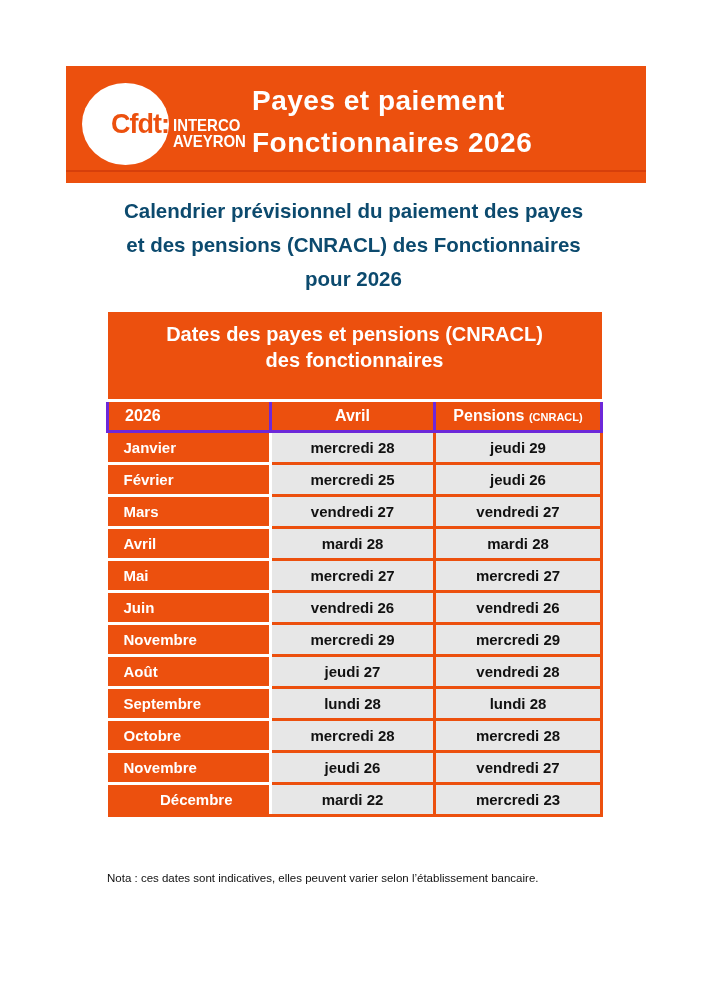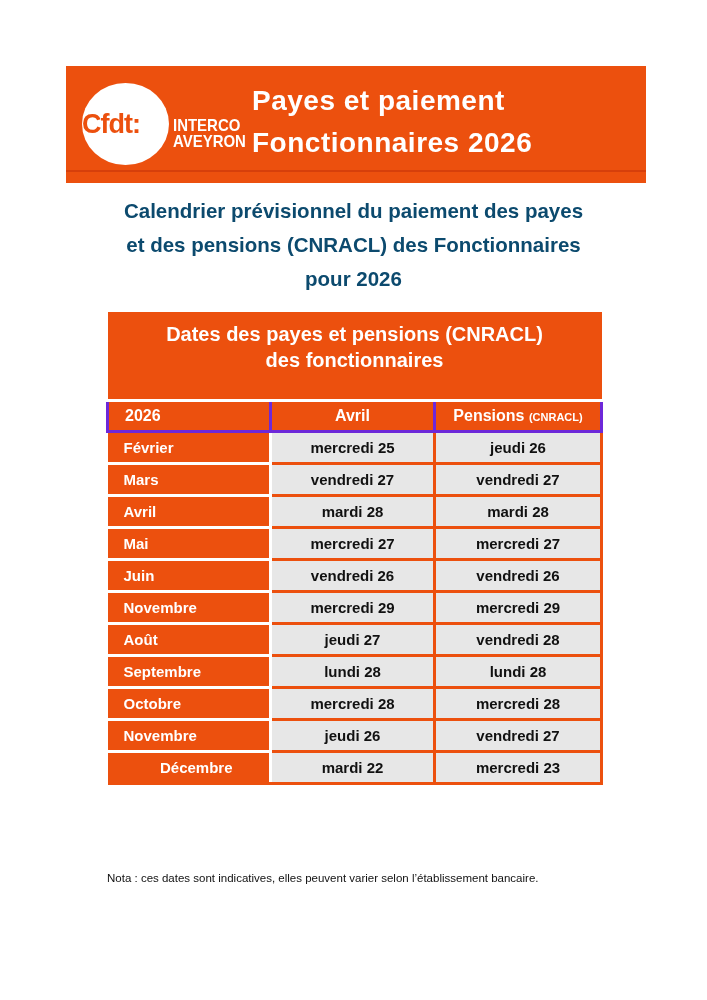--- a/index.html
+++ b/index.html
@@ -21,21 +21,21 @@
     position:absolute;left:66px;top:66px;width:580px;height:117px;
     background:var(--orange);
   }
   .banner-divider{
     position:absolute;left:0;right:0;top:104px;height:2px;
     background:var(--orange-dark);
   }
   .logo-circle{
     position:absolute;left:16px;top:17px;width:87px;height:82px;
     background:#ffffff;border-radius:50%;
-    display:flex;align-items:center;justify-content:flex-start;
+    display:flex;align-items:center;justify-content:flex-end;
   }
   .logo-text{
     color:var(--orange);font-weight:bold;font-size:27px;letter-spacing:-1px;
   }
   .logo-org{
     position:absolute;left:107px;top:52px;color:#ffffff;font-weight:bold;
     font-size:17px;line-height:16px;transform:scaleX(0.88);transform-origin:left top;
     white-space:nowrap;
   }
   .banner-title{
@@ -126,20 +126,25 @@
         <th class="year">2026</th>
         <th class="payes">Avril</th>
         <th class="pens">
           <span>Pensions</span>
           <span class="small">(CNRACL)</span>
         </th>
       </tr>
     </thead>
     <tbody id="table-rows">
         <tr>
+          <td class="month">Janvier</td>
+          <td class="date">mercredi 28</td>
+          <td class="date">jeudi 29</td>
+        </tr>
+        <tr>
           <td class="month">Février</td>
           <td class="date">mercredi 25</td>
           <td class="date">jeudi 26</td>
         </tr>
         <tr>
           <td class="month">Mars</td>
           <td class="date">vendredi 27</td>
           <td class="date">vendredi 27</td>
         </tr>
         <tr>

